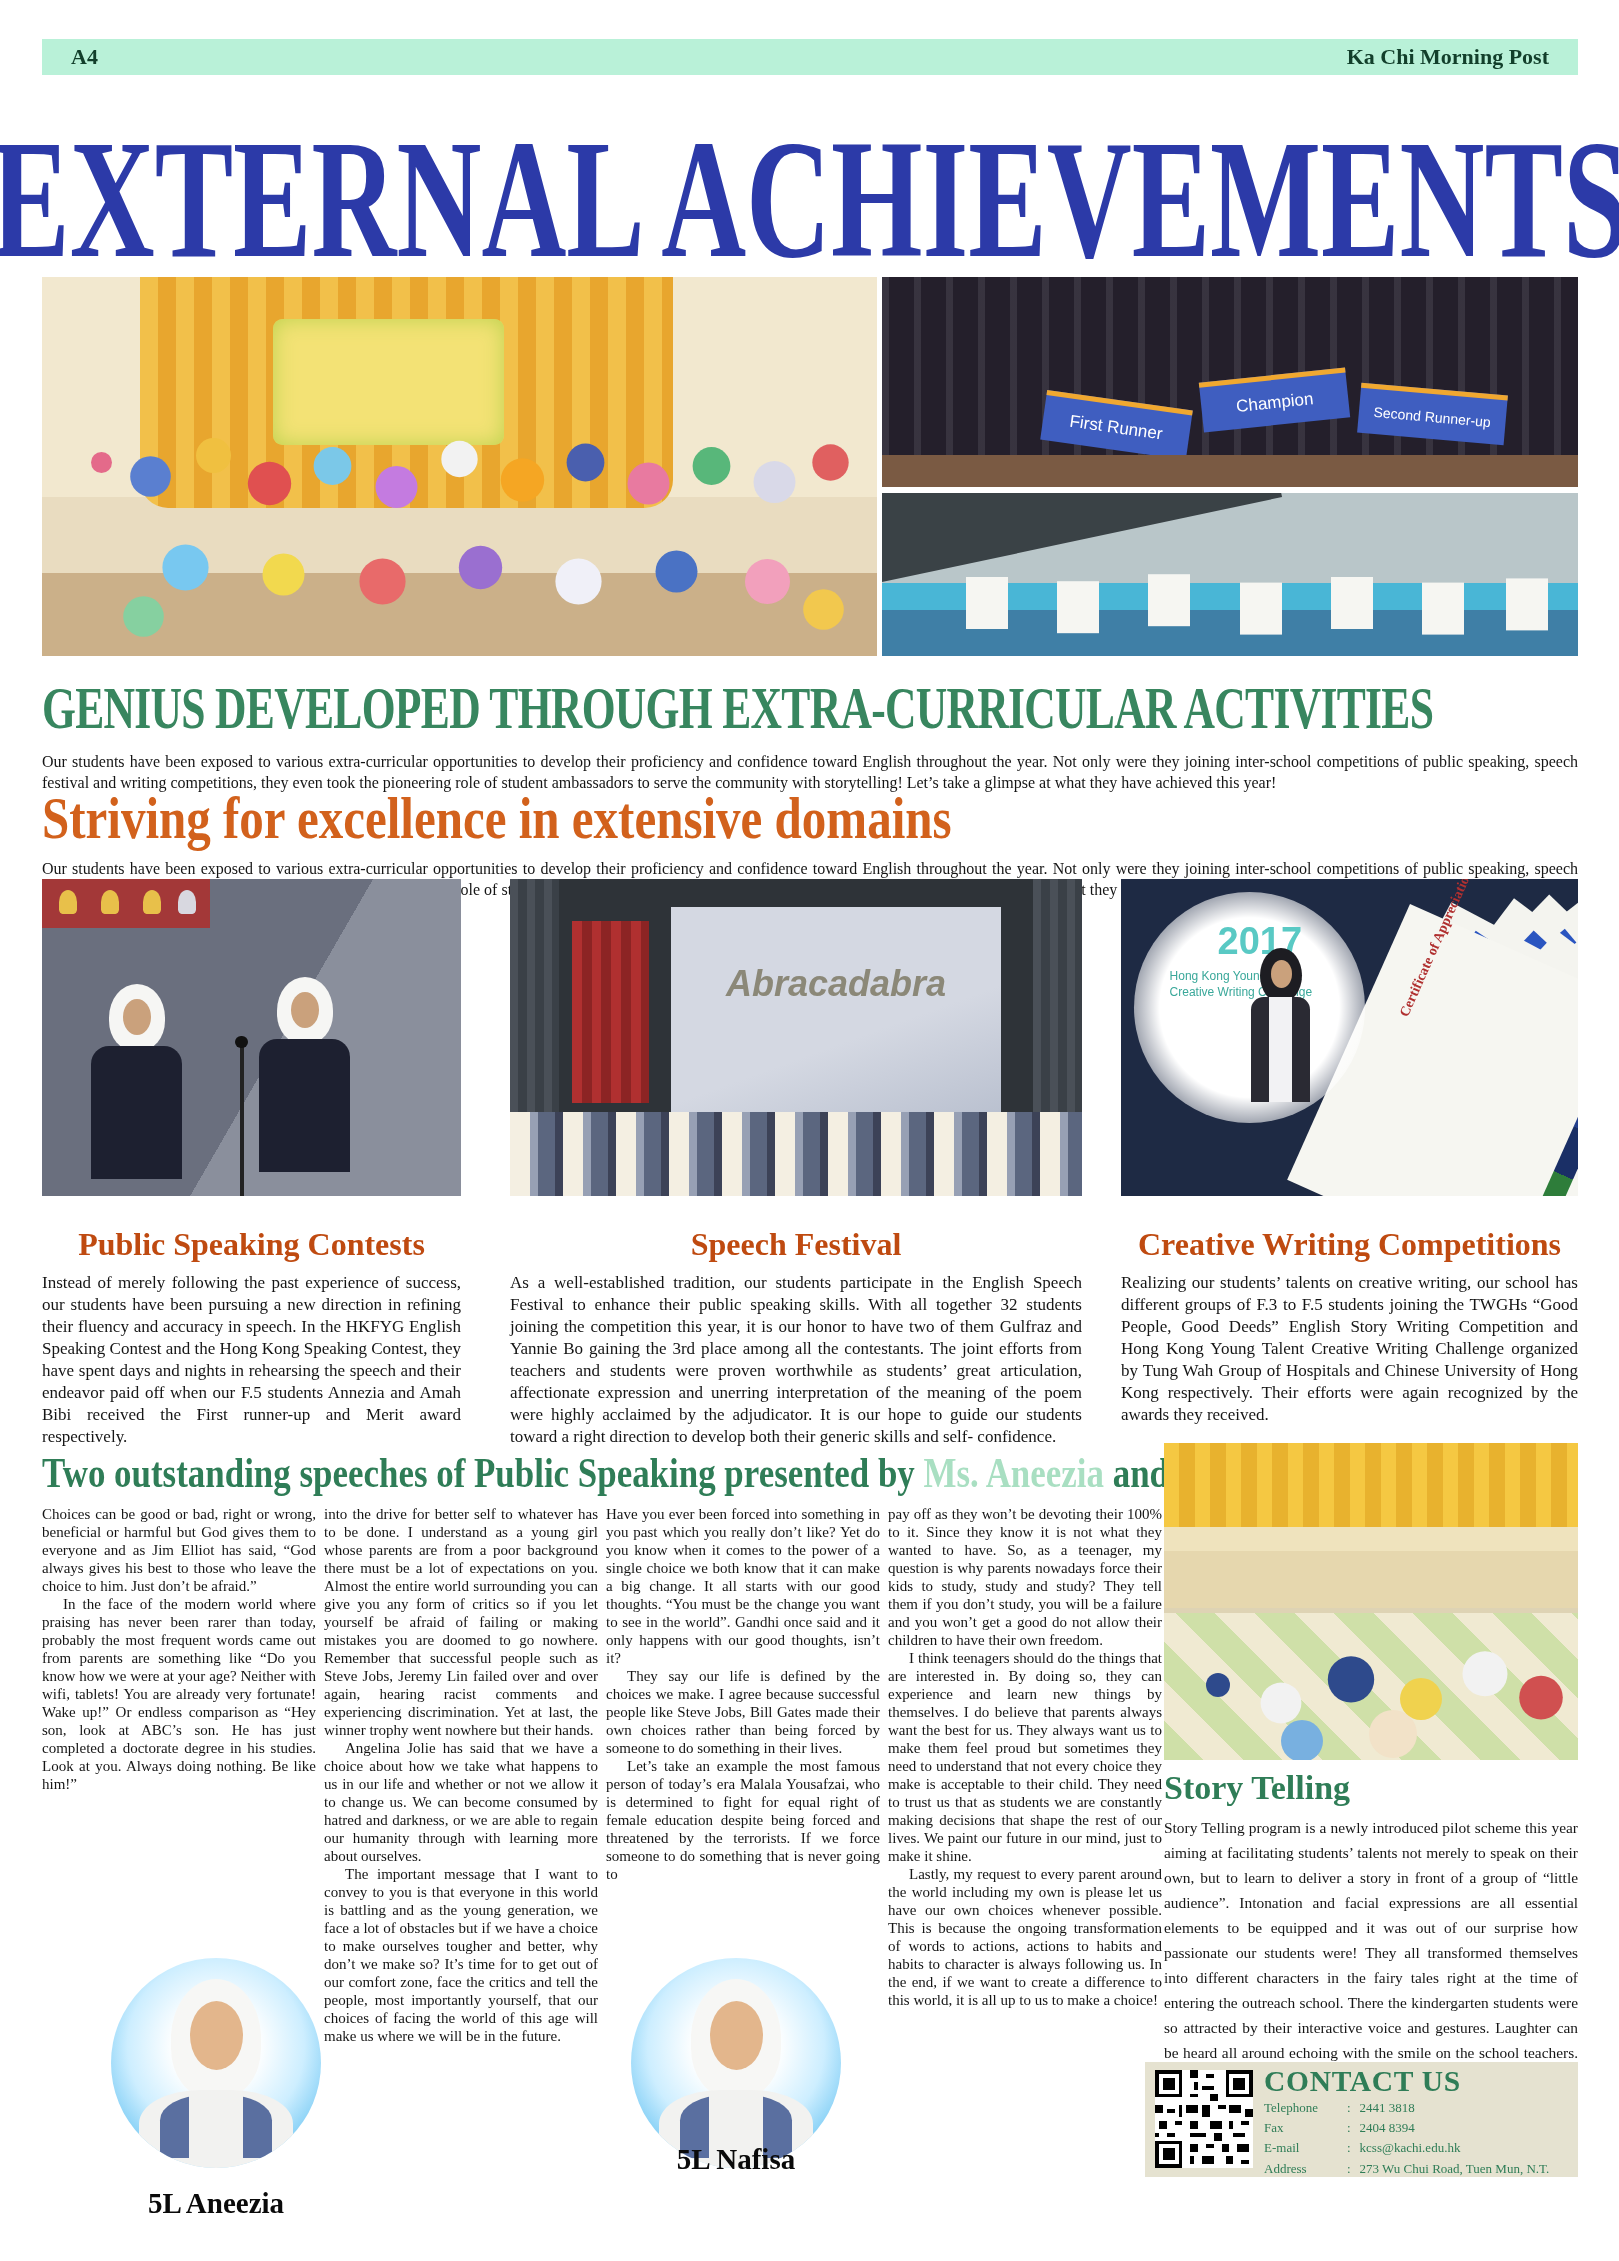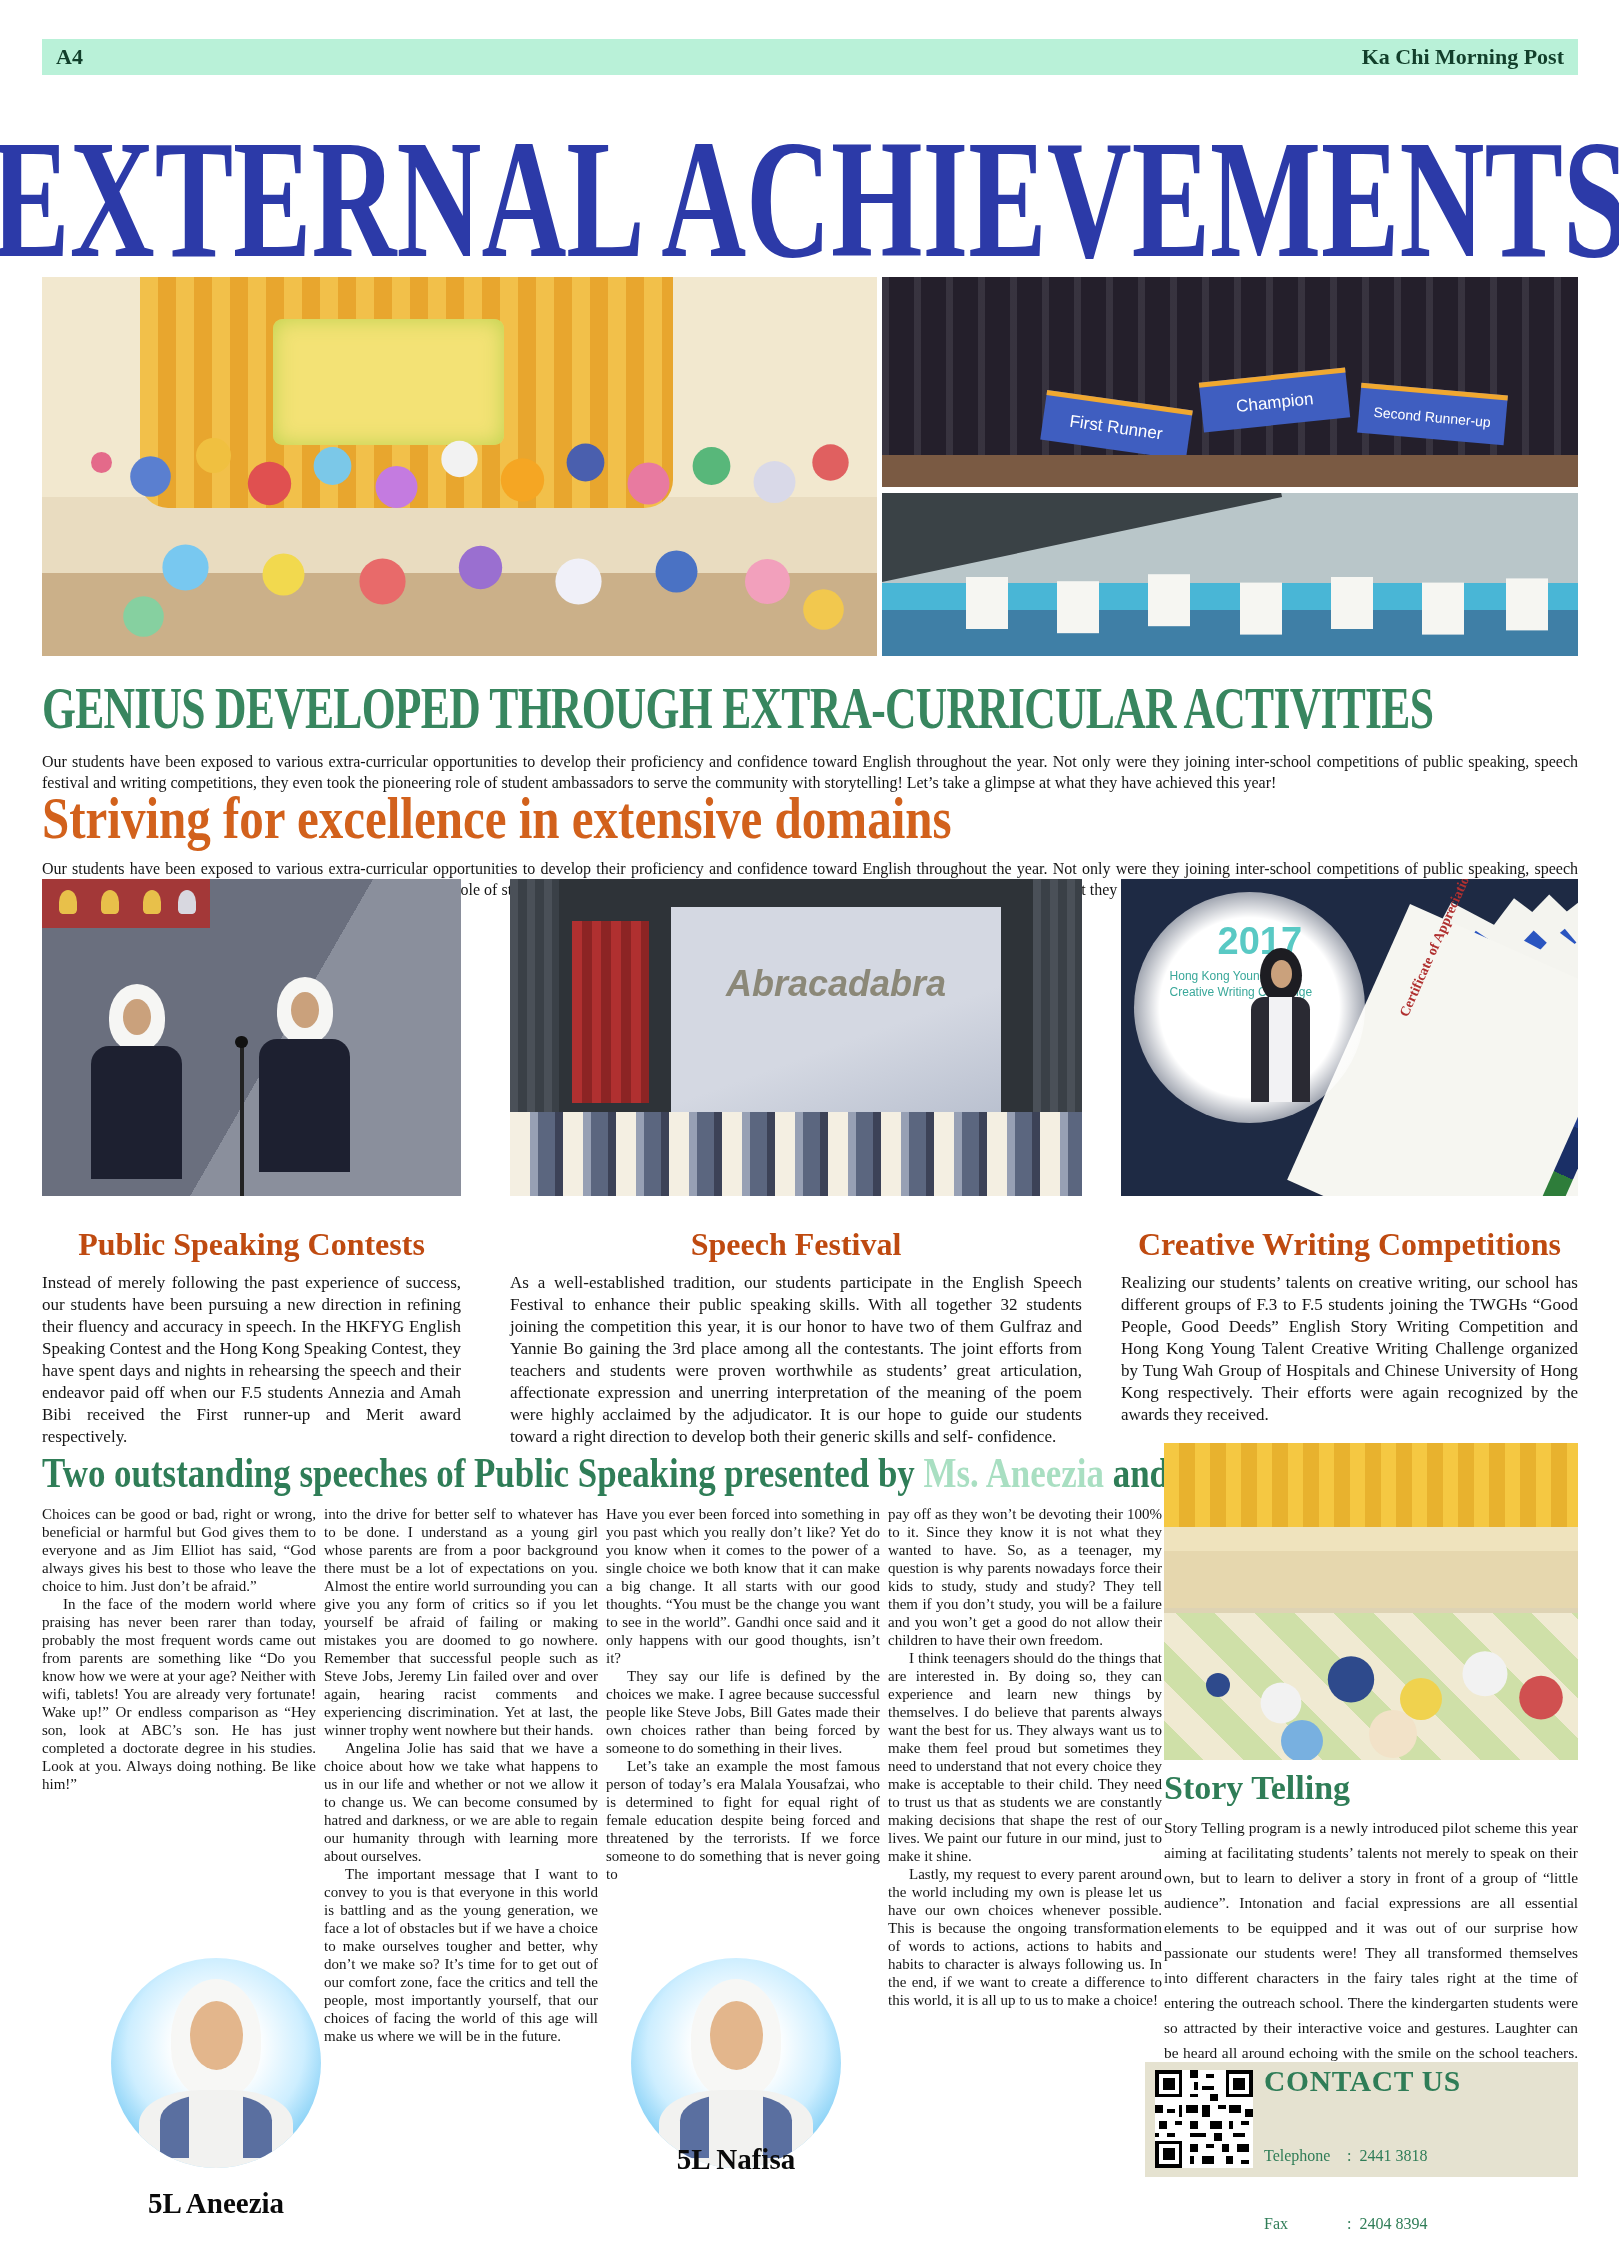--- a/index.html
+++ b/index.html
@@ -2,21 +2,21 @@
 <html style="font-size:11.2px"><head>
 <meta charset="utf-8">
 <style>
   html,body{margin:0;padding:0;background:#888;}
   .page{
     position:relative;width:1619px;height:2261px;background:#ffffff;
     font-family:"Liberation Serif", serif;color:#151515;overflow:hidden;margin:0 auto;
   }
   
   .band{position:absolute;left:42px;top:39px;width:1536px;height:36px;background:#b9f1d8;
-    display:flex;justify-content:space-between;align-items:center;padding:0 14px;box-sizing:border-box;}
+    display:flex;justify-content:space-between;align-items:center;padding:0 29px;box-sizing:border-box;}
   .band span{font-weight:bold;font-size:22px;color:#123f2b;}
   .main-title{position:absolute;left:0;top:100px;width:100%;text-align:center;height:189px;}
   .main-title span{display:inline-block;font-weight:bold;font-size:105px;color:#2c3aa8;
     letter-spacing:0px;transform:scale(1.12,1.62);transform-origin:center top;white-space:nowrap;}
   
   .ph{position:absolute;overflow:hidden;}
   
   .collage-left{left:42px;top:277px;width:835px;height:379px;
     background:linear-gradient(#f2e8cf 0 58%,#e9dcc0 58% 78%,#cbb089 78% 100%);}
   .curtain{position:absolute;left:98px;top:0;width:533px;height:231px;
@@ -133,21 +133,21 @@
   .caption{position:absolute;top:2143px;width:210px;text-align:center;font-weight:bold;font-size:29px;color:#0a0a0a;}
   .capA{left:111px;margin-top:44px;} .capB{left:631px;}
   
   .h-story{position:absolute;left:1164px;top:1769px;font-weight:bold;font-size:34px;color:#2f7d57;}
   .story-body{position:absolute;left:1164px;top:1815px;width:414px;font-size:15.4px;line-height:25px;text-align:justify;}
   
   .contact{position:absolute;left:1145px;top:2062px;width:433px;height:115px;background:#e5e2d0;}
   .qr{position:absolute;left:9.8px;top:8.4px;width:98px;height:98px;background:#ffffff;}
   .contact-text{position:absolute;left:119px;top:2.8px;width:309px;}
   .contact-text h2{margin:0;font-size:29.5px;font-weight:bold;color:#2f7d57;letter-spacing:0.7px;}
-  .crow{display:grid;grid-template-columns:83px 12.6px 1fr;font-size:16px;color:#2f7d57;line-height:20.3px;margin-top:48px;}
+  .crow{display:grid;grid-template-columns:83px 12.6px 1fr;font-size:13px;color:#2f7d57;line-height:20.3px;}
 </style>
 </head>
 <body>
 
 <div class="page">
 
   <div class="band">
     <span>A4</span>
     <span>Ka Chi Morning Post</span>
   </div>

